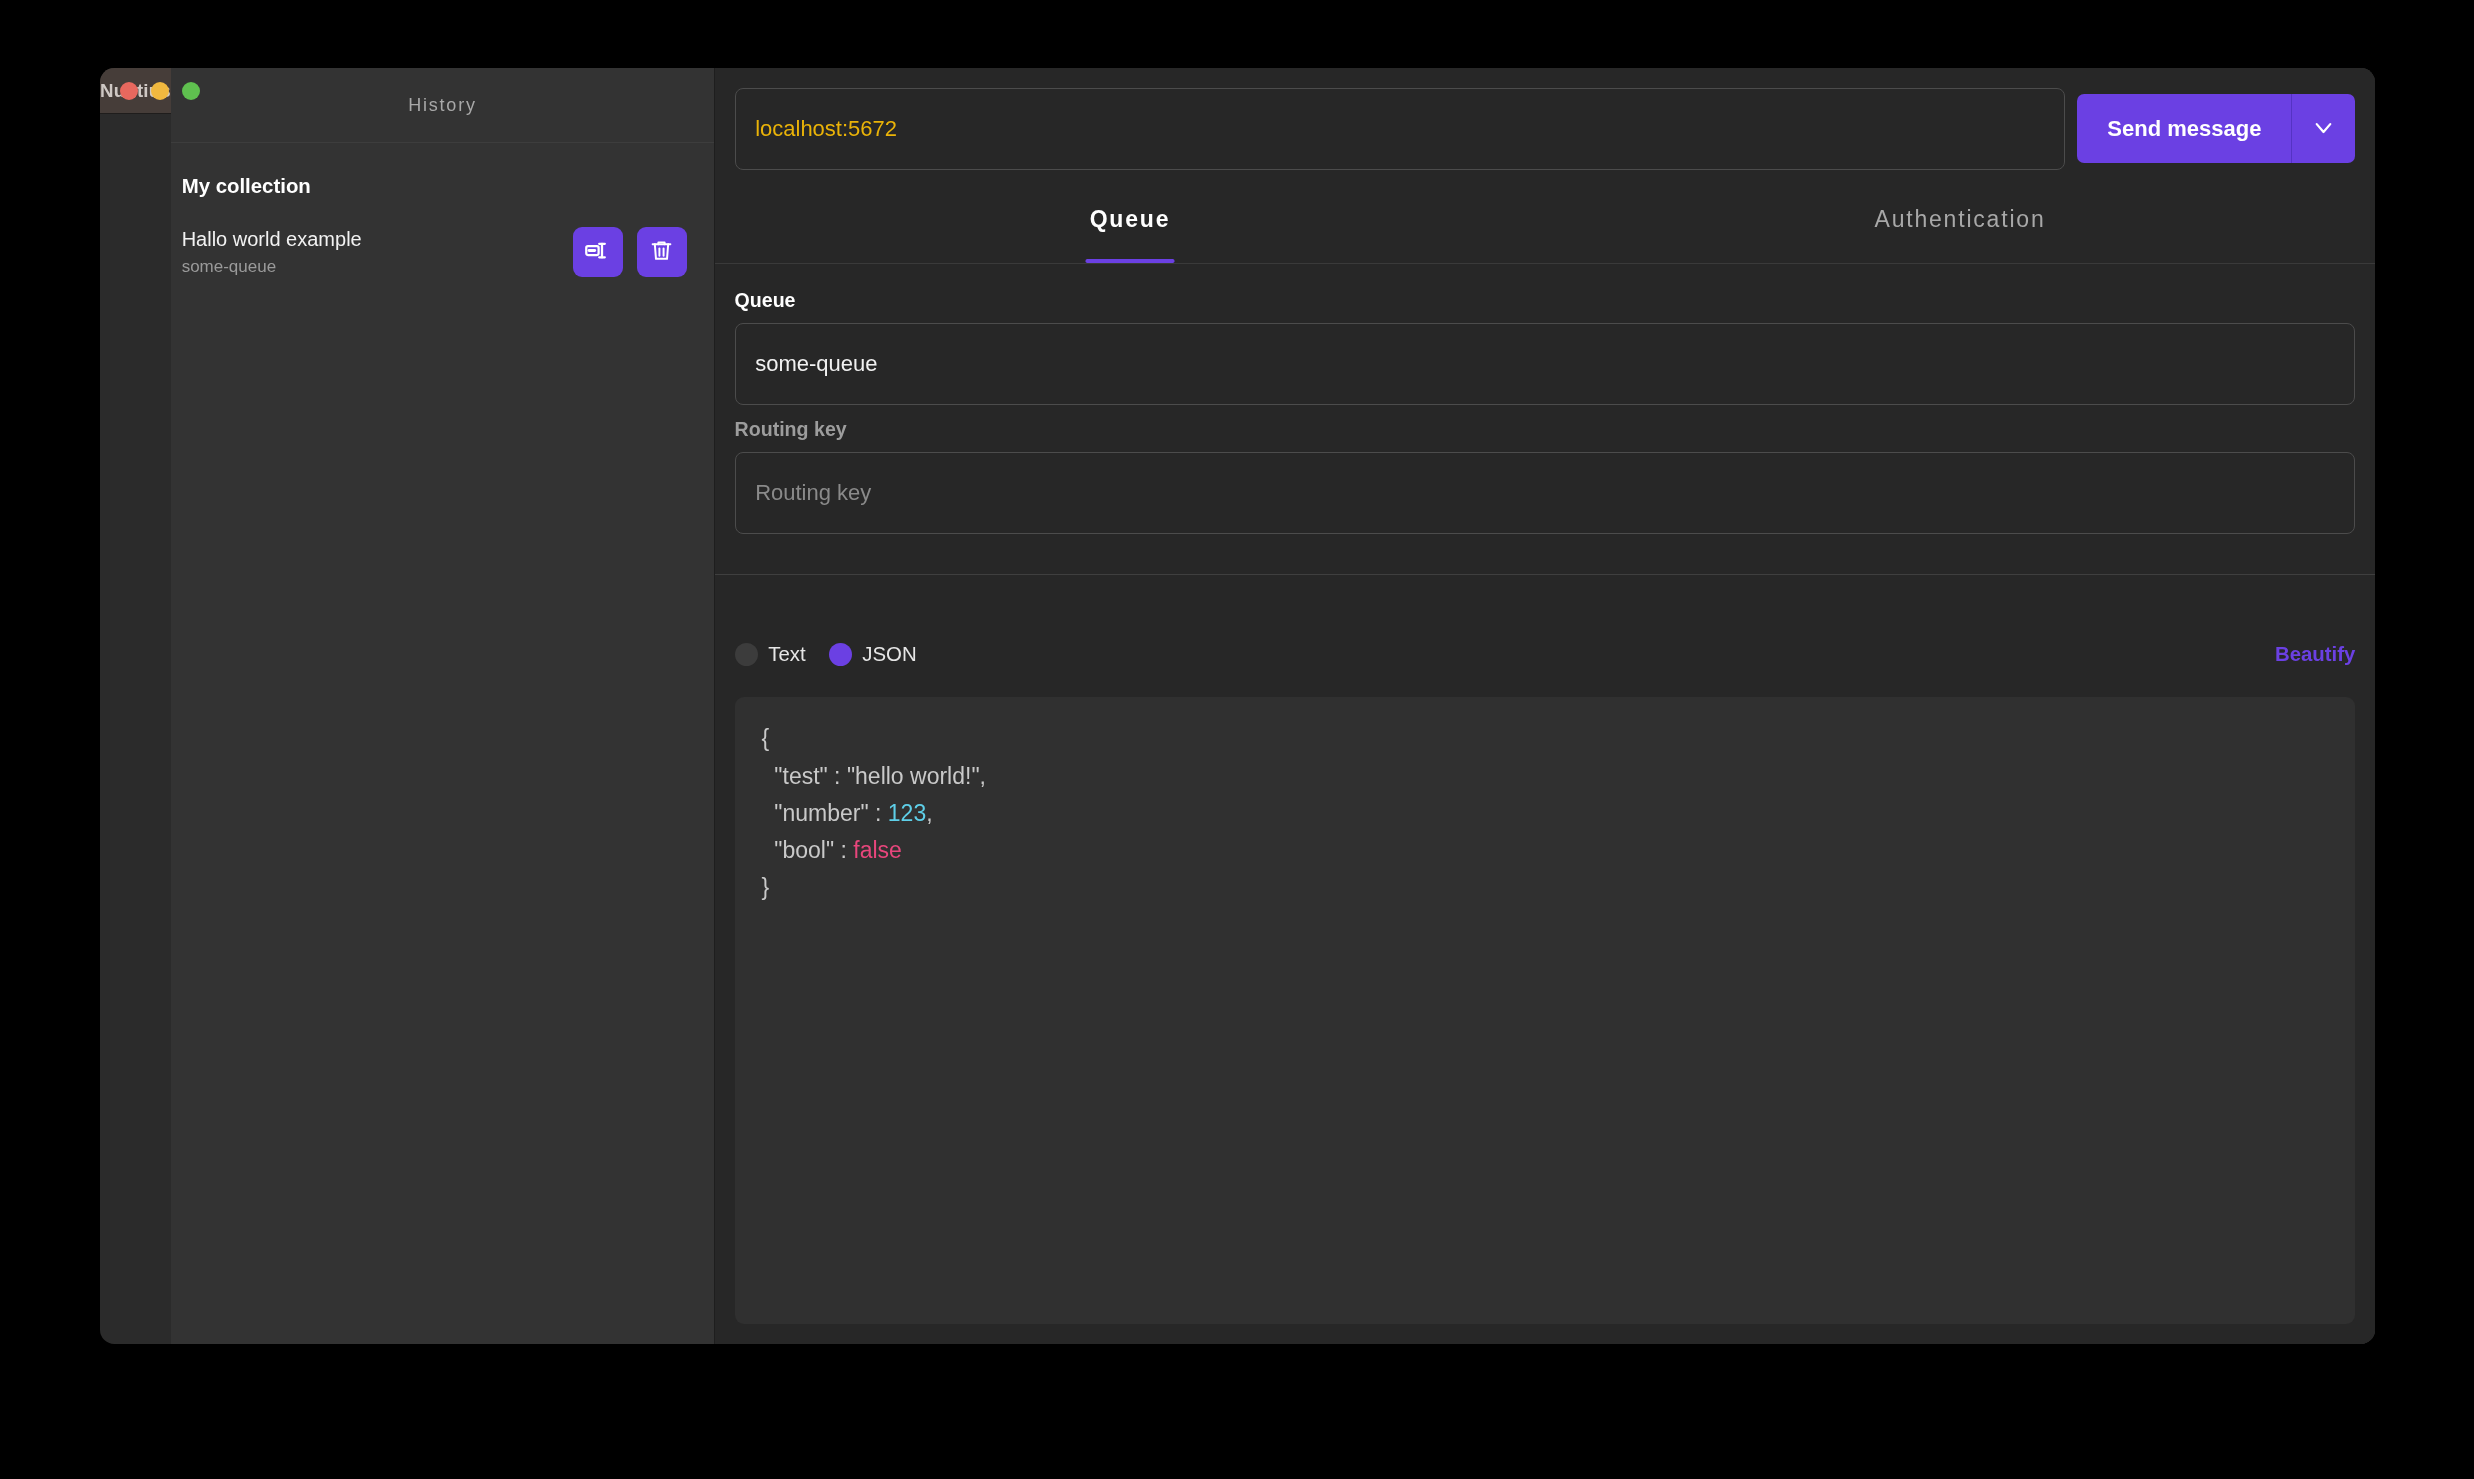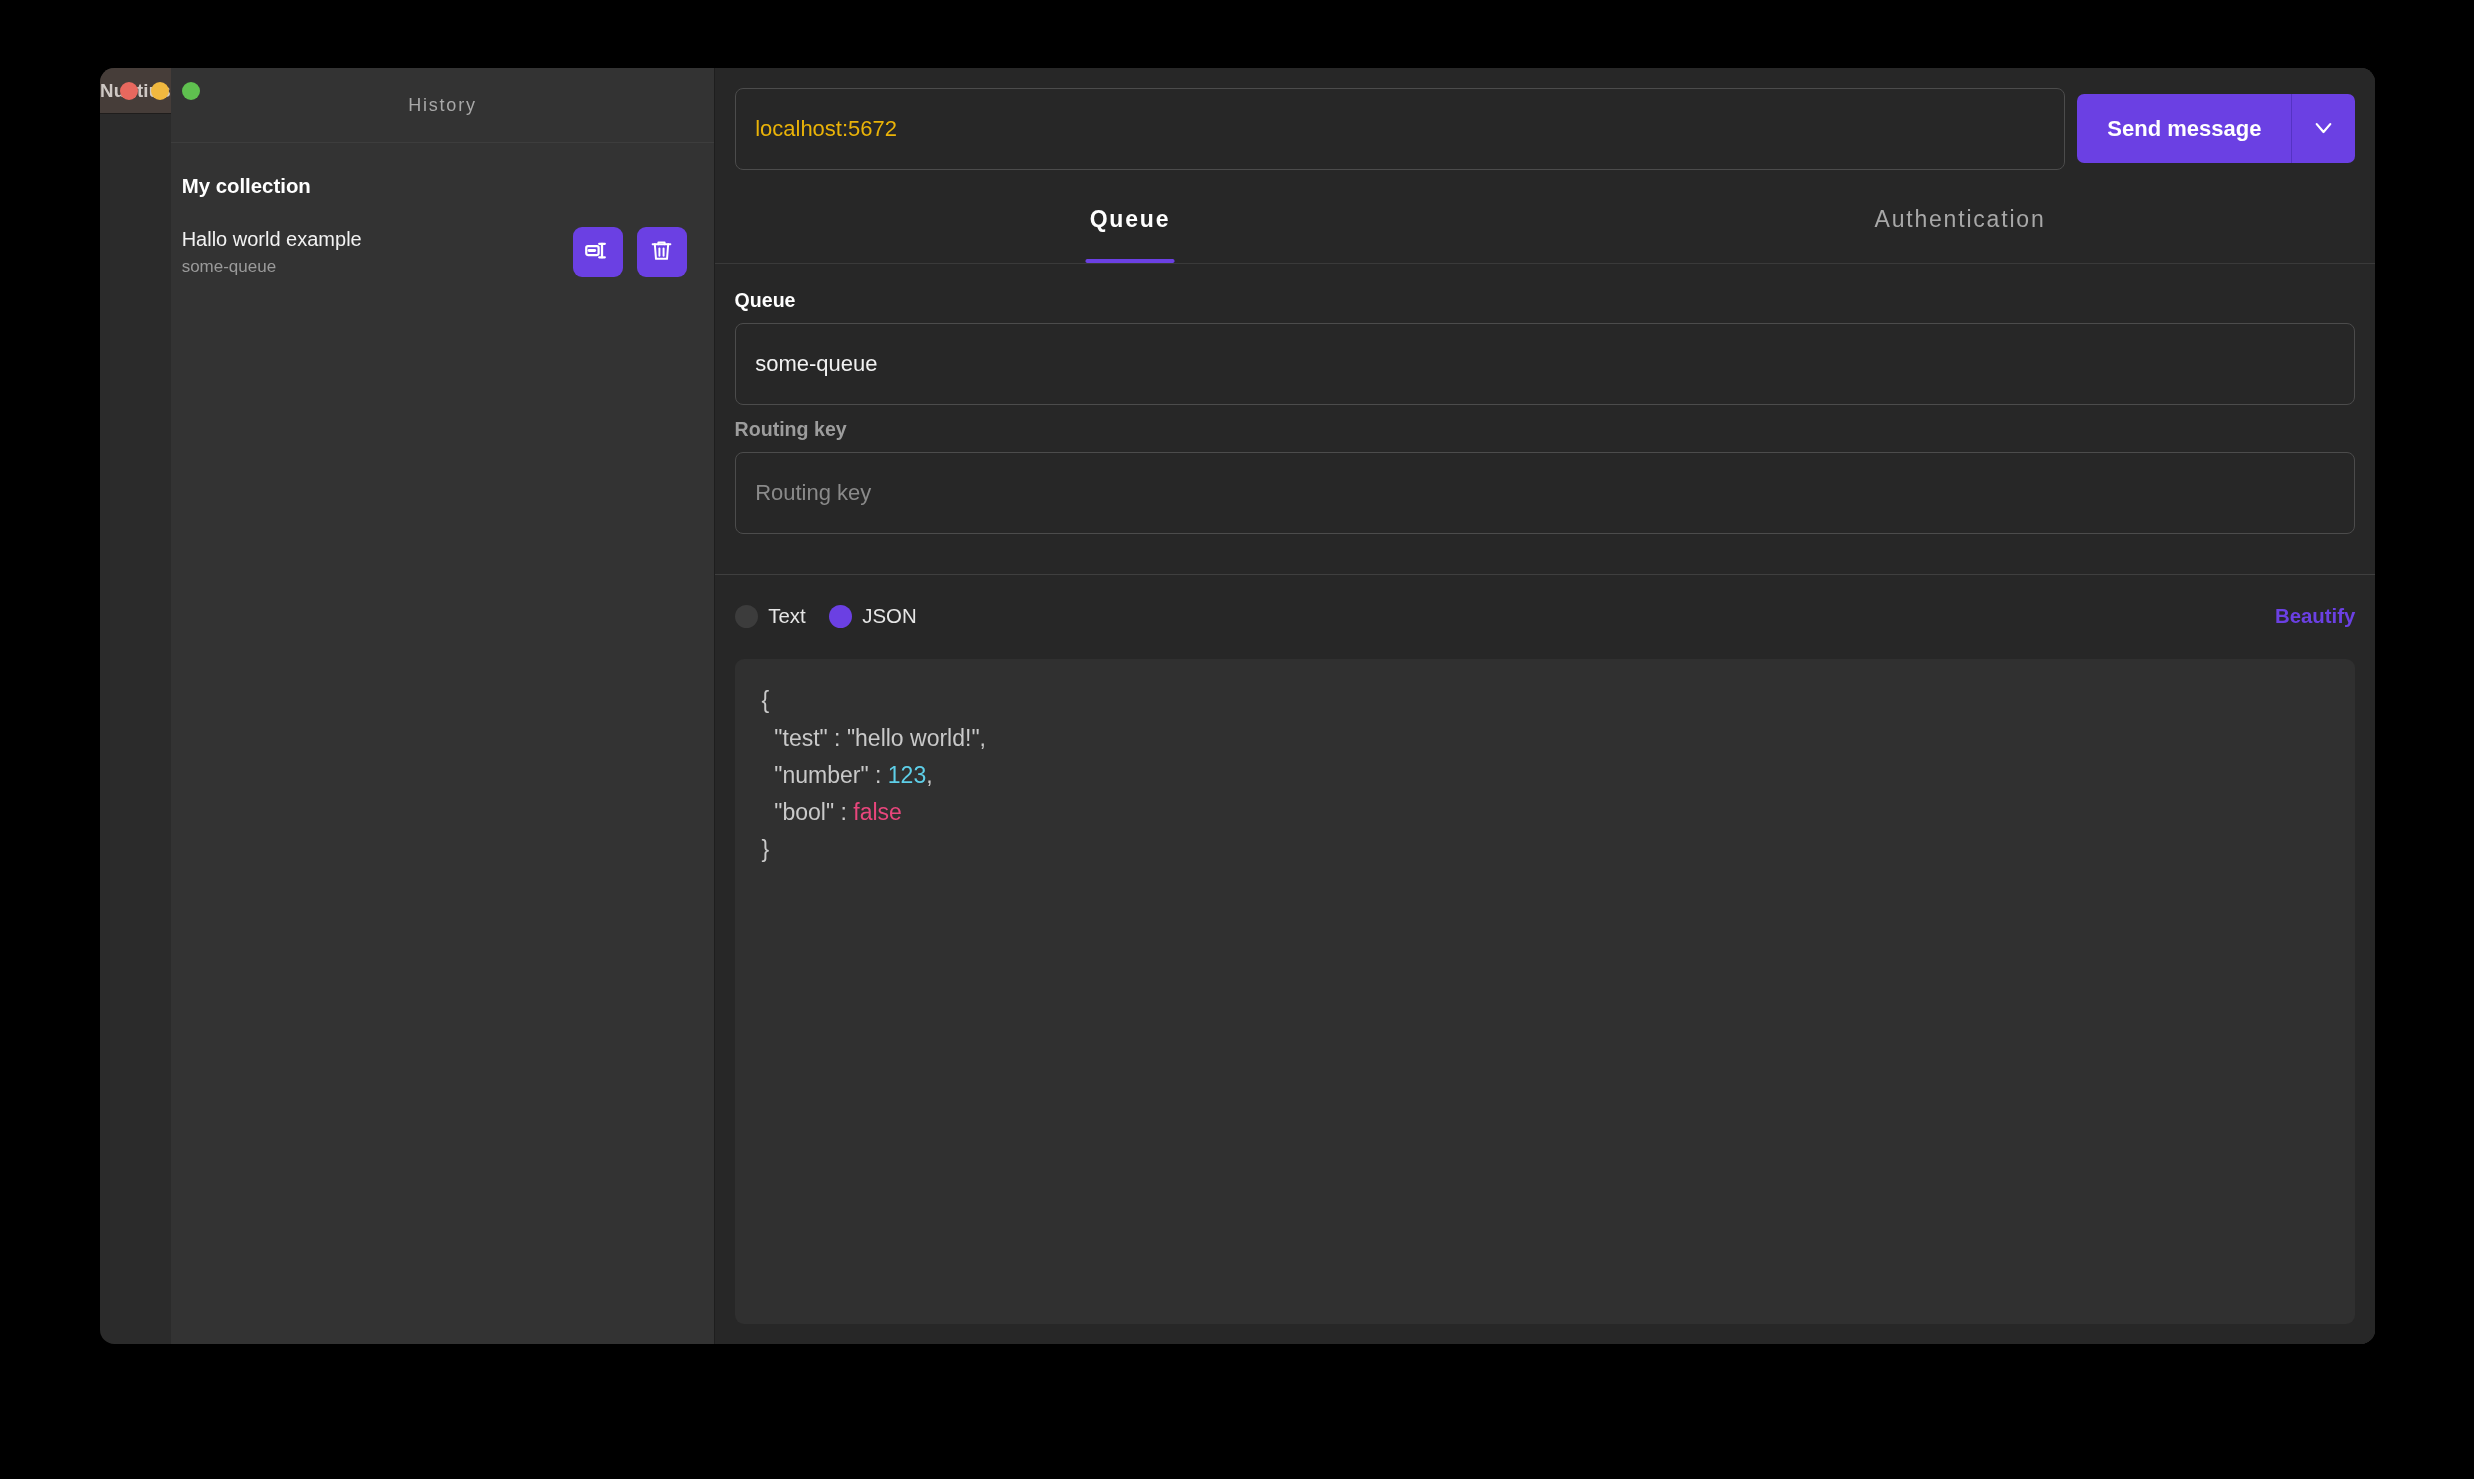--- a/index.html
+++ b/index.html
@@ -269,20 +269,21 @@
     flex: 0 0 0.9px;
   }
 
   
   #body-section {
     flex: 1 1 auto;
     display: flex;
     flex-direction: column;
     min-height: 0;
     padding: 0 19.6px 19.6px 19.6px;
+    margin-top: 38px;
   }
   #body-toolbar {
     display: flex;
     align-items: center;
     height: 85px;
     flex: 0 0 85px;
   }
   .radio-group { display: flex; align-items: center; gap: 23px; }
   .radio-opt { display: flex; align-items: center; gap: 10.7px; cursor: pointer; }
   .radio-dot {

